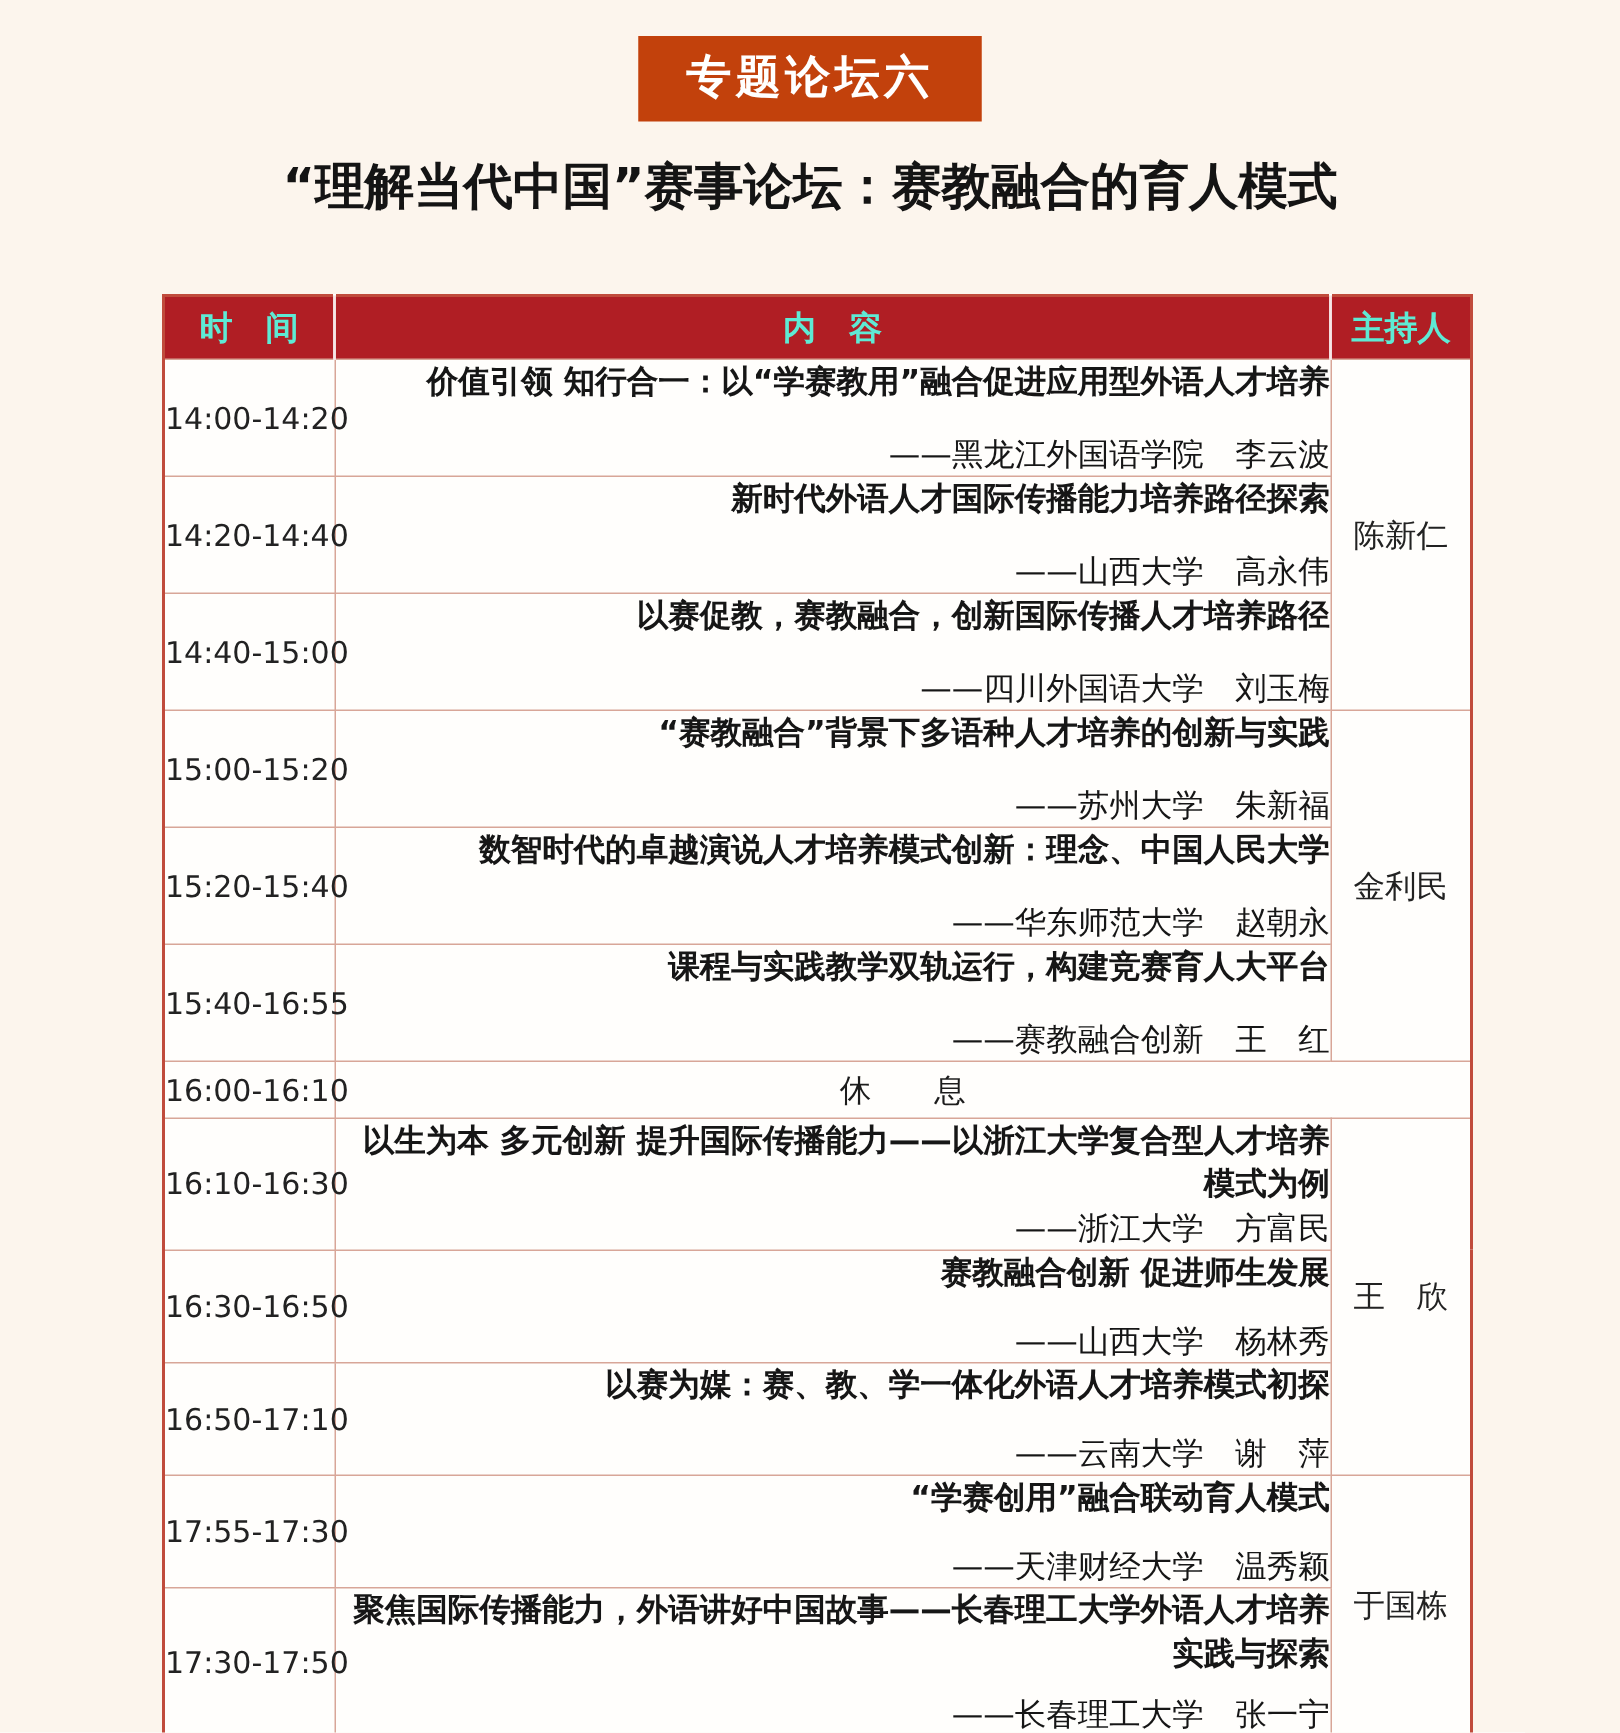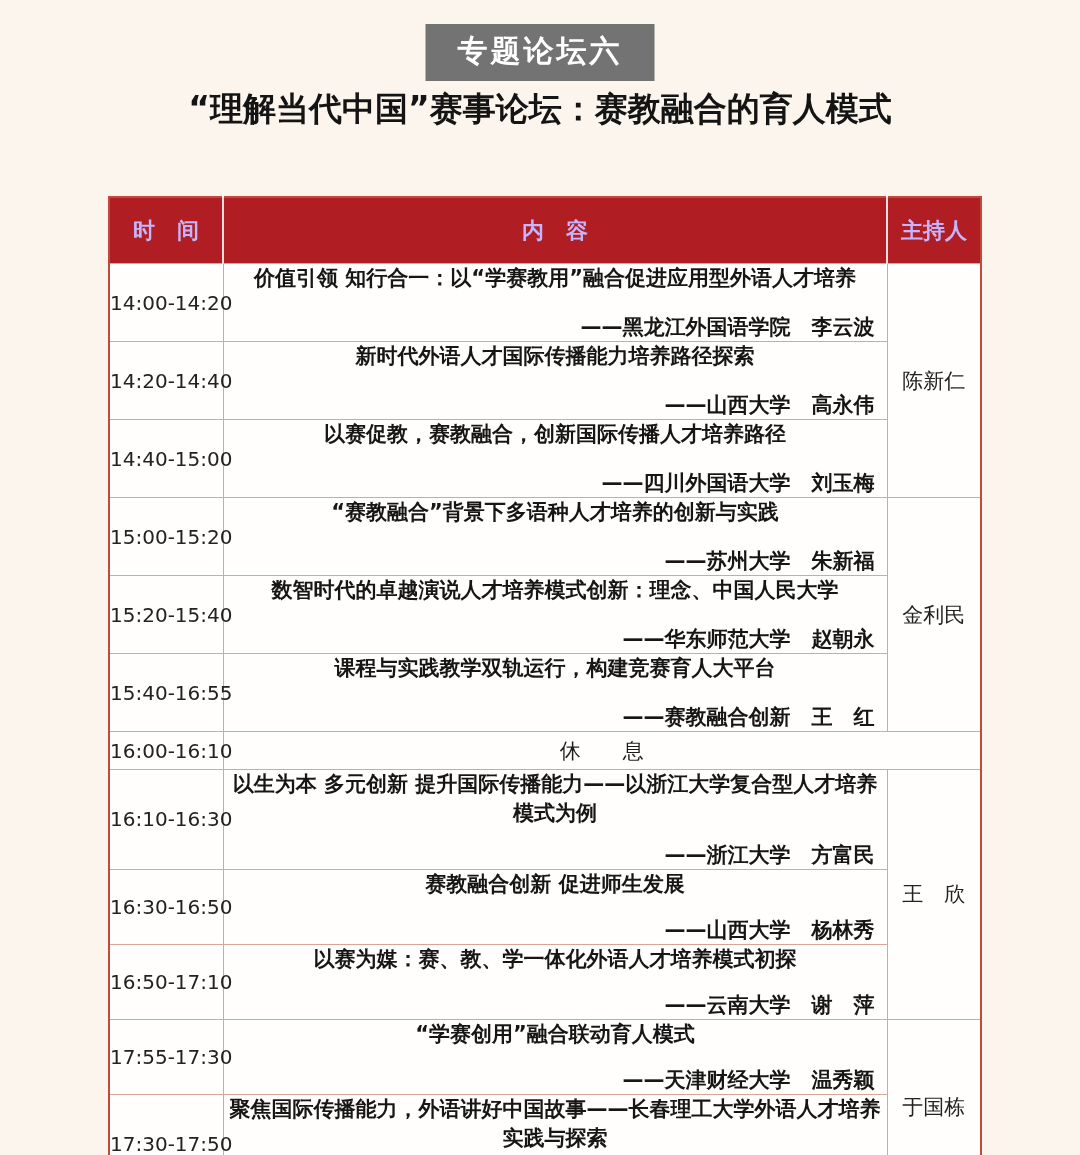--- a/index.html
+++ b/index.html
@@ -13,57 +13,57 @@
     background: #FCF5ED;
     font-family: "DejaVu Sans", "Liberation Sans", sans-serif;
     color: #1c1c1c;
     overflow: hidden;
   }
   .badge {
     position: absolute;
     top: 24px;
     left: 50%;
     transform: translateX(-50%);
-    background: #737373;
+    background: #c2410c;
     color: #ffffff;
     font-size: 30px;
     font-weight: bold;
     letter-spacing: 3px;
     padding: 7px 32px 9px 32px;
     white-space: nowrap;
   }
   .main-title {
     position: absolute;
-    top: 87px;
+    top: 102px;
     left: 0;
     width: 100%;
     text-align: center;
     font-size: 33px;
     font-weight: bold;
     color: #141414;
     white-space: nowrap;
   }
   table.schedule {
     position: absolute;
     left: 108px;
     top: 196px;
     width: 872px;
     border-collapse: collapse;
     background: #FFFEFC;
     table-layout: fixed;
     border: 2px solid #C04B3C;
   }
   table.schedule th {
     background: #B01E24;
-    color: #c4b5fd;
+    color: #5eead4;
     font-size: 22px;
     font-weight: bold;
     height: 41px;
     text-align: center;
-    padding: 12px;
+    padding: 0;
   }
   table.schedule th + th {
     border-left: 2px solid rgba(255,255,255,0.85);
     margin-top: 16px;
   }
   table.schedule td {
     border: 1px solid #D8A698;
     padding: 0;
     vertical-align: middle;
   }
@@ -85,30 +85,29 @@
     flex-direction: column;
     justify-content: space-between;
     height: 100%;
     box-sizing: border-box;
   }
   .t-title {
     font-size: 21px;
     font-weight: bold;
     color: #161616;
     line-height: 1.4;
-    text-align: center;
+    text-align: right;
   }
   .t-speaker {
     font-size: 21px;
-    font-weight: bold;
+    font-weight: normal;
     color: #161616;
     text-align: right;
-    padding-right: 12px;
-    white-space: nowrap;
-    margin-top: 12px;
+    padding-right: 0;
+    white-space: nowrap;
   }
   td.host {
     text-align: center;
     font-size: 21px;
     color: #222222;
     white-space: nowrap;
   }
   td.break-cell {
     text-align: center;
     font-size: 21px;

